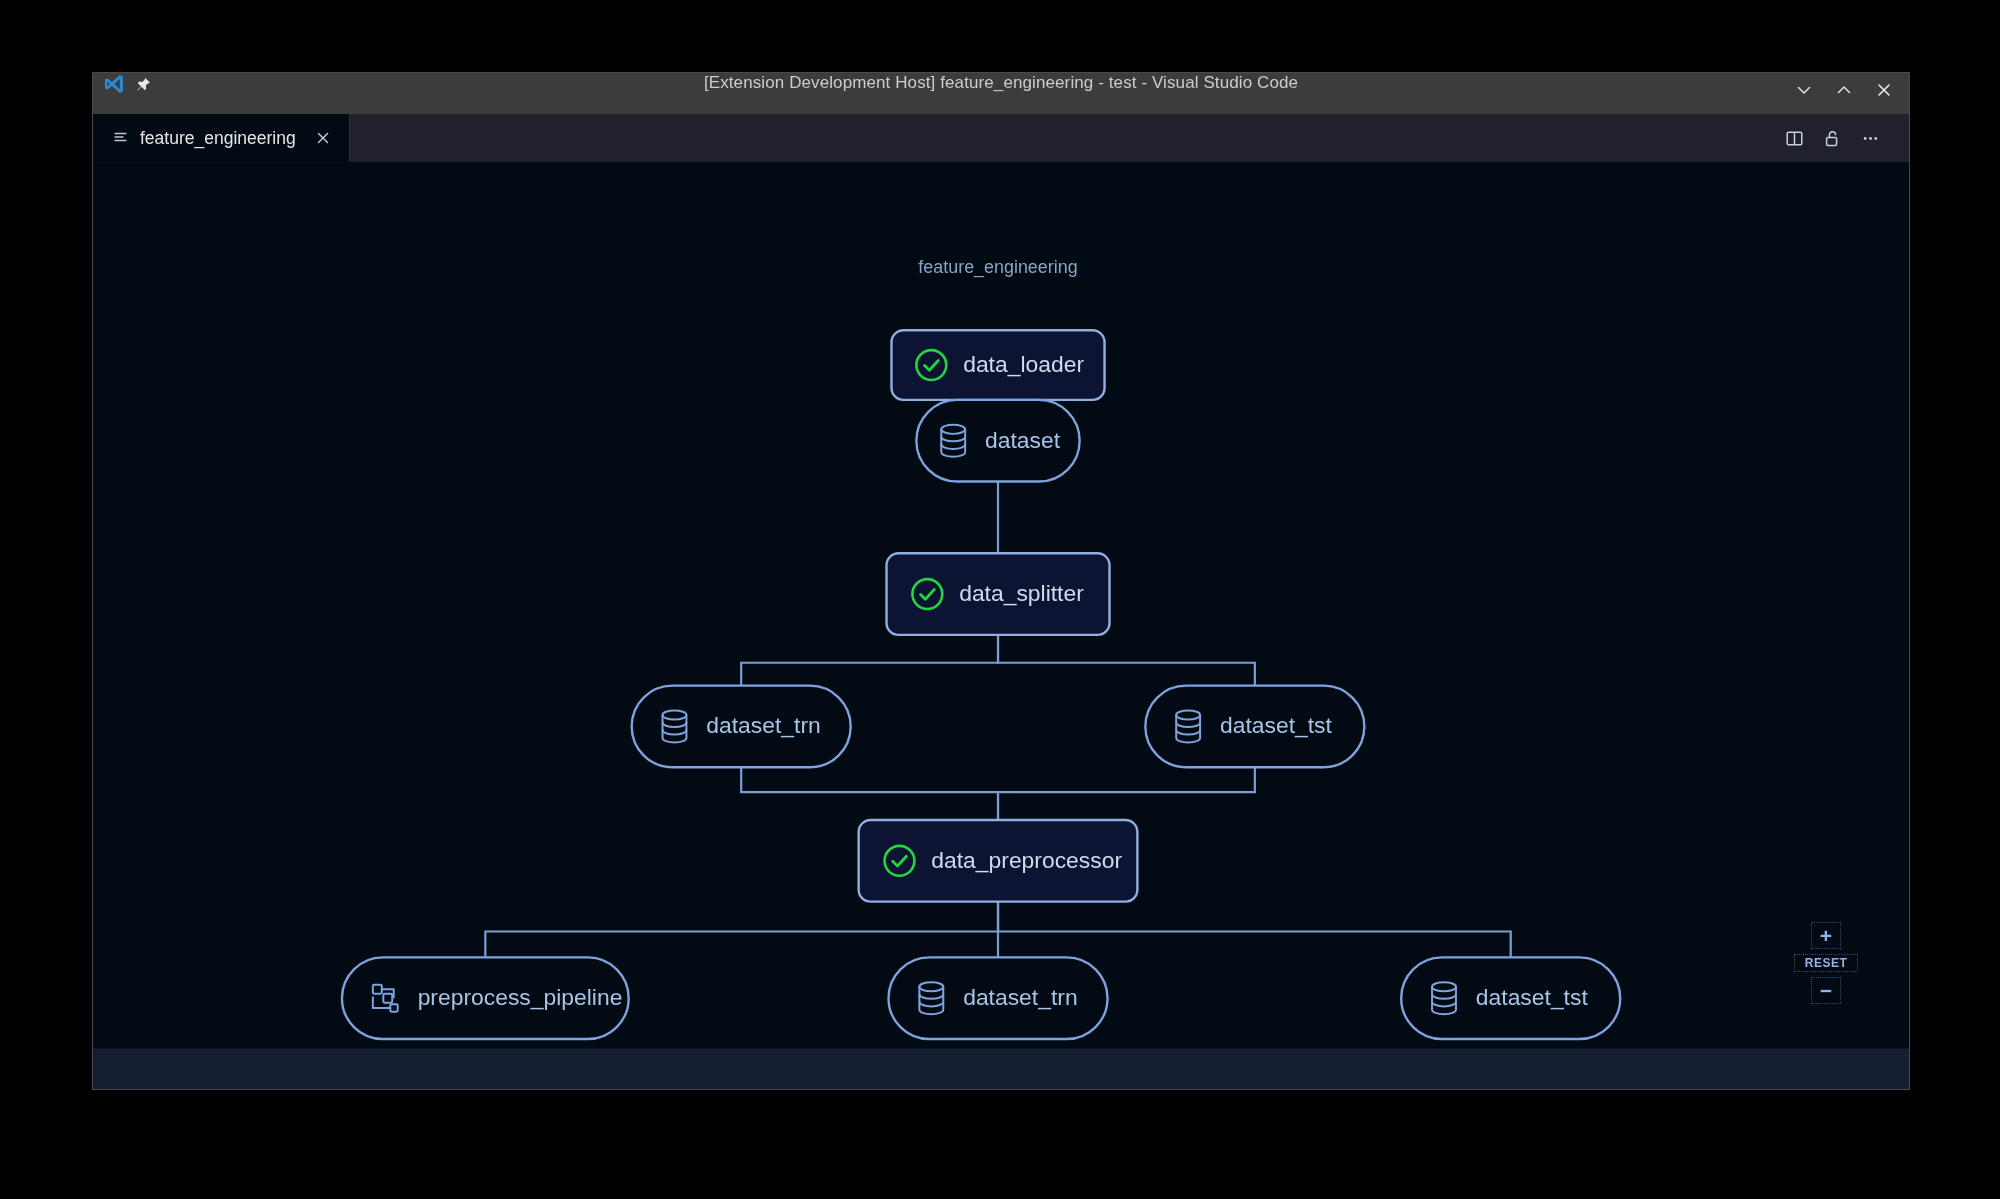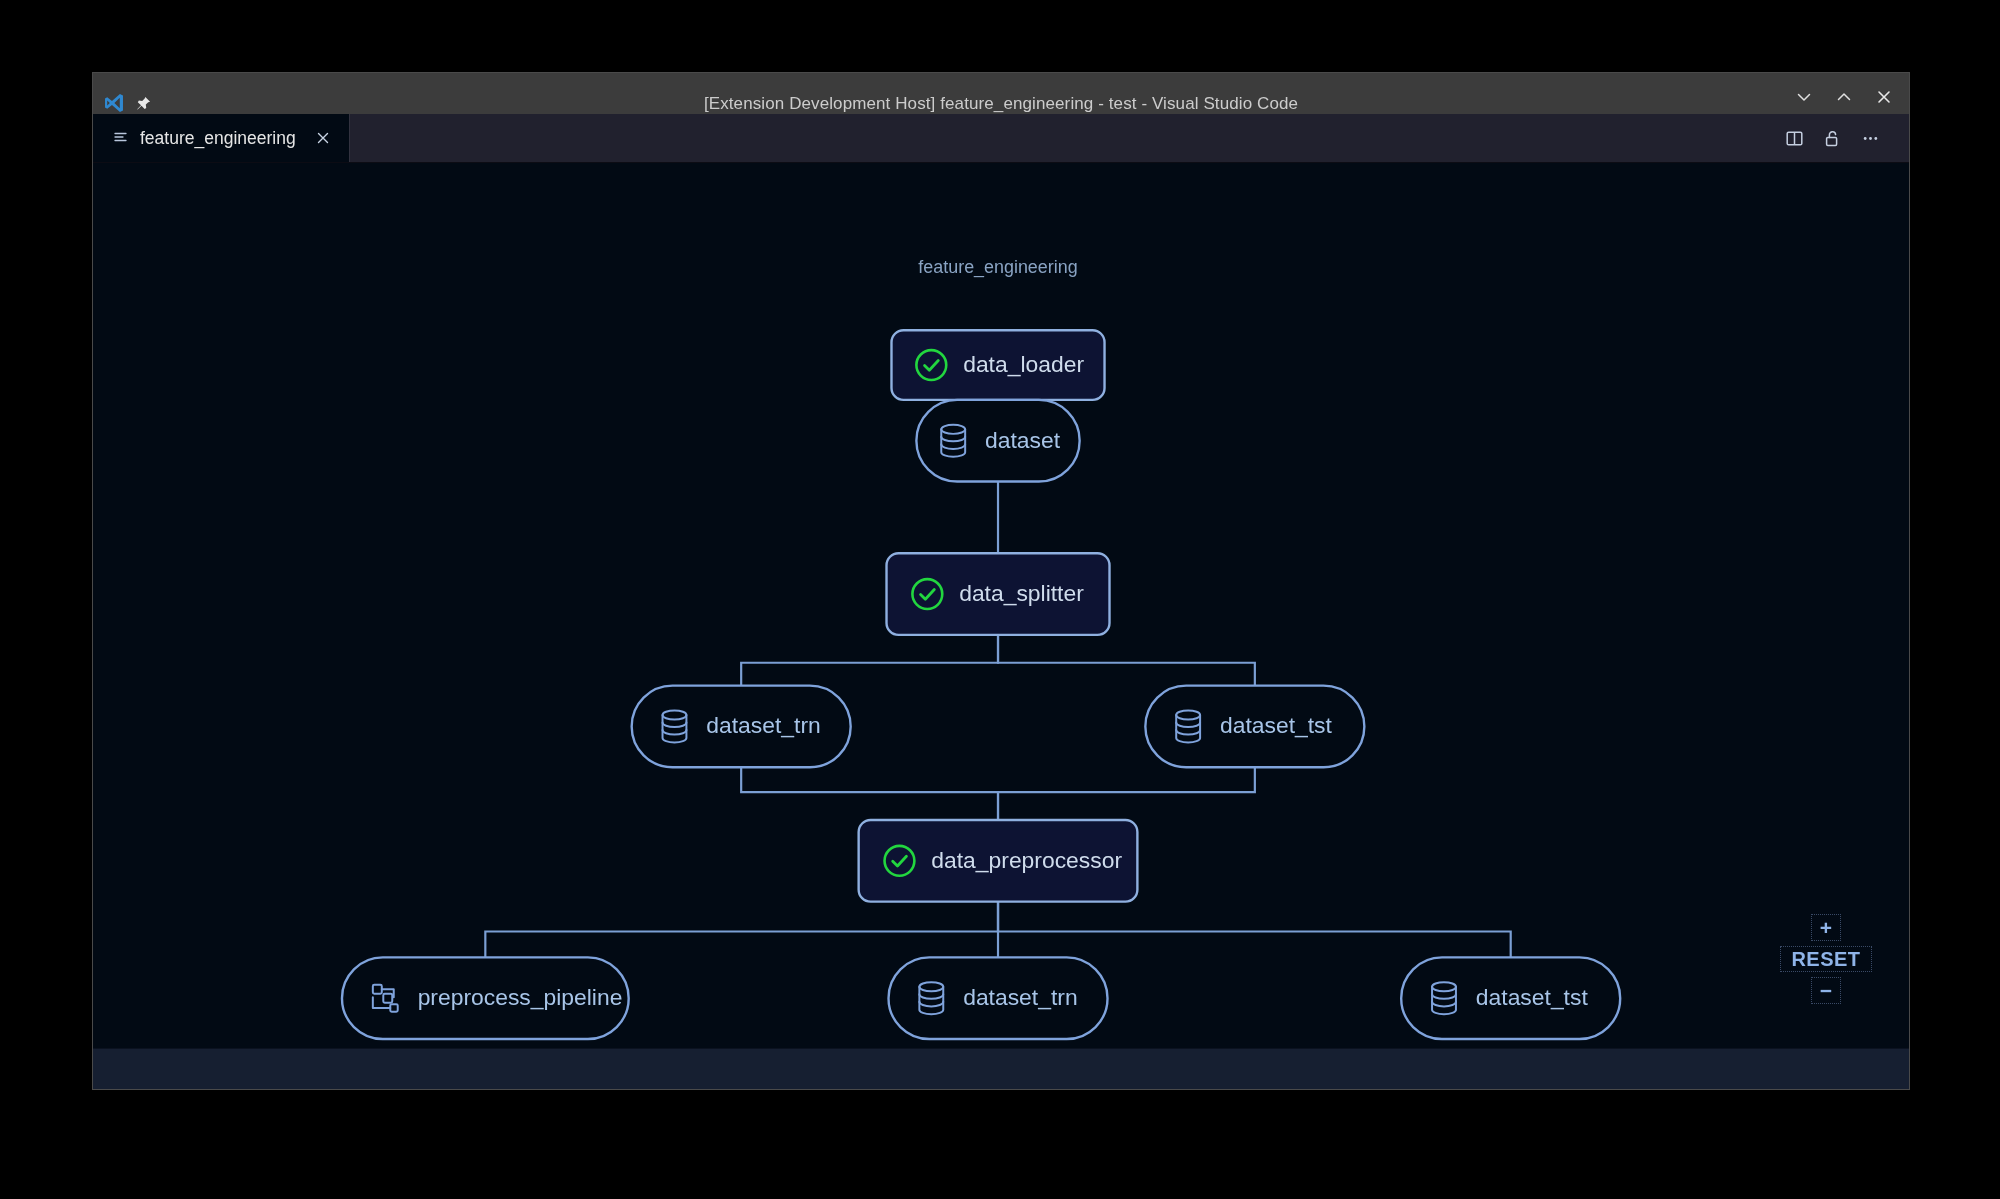--- a/index.html
+++ b/index.html
@@ -35,21 +35,21 @@
     overflow: hidden;
   }
 
   
   .titlebar {
     position: relative;
     height: 41px;
     min-height: 41px;
     background: #3c3c3c;
     display: flex;
-    align-items: flex-end;
+    align-items: flex-start;
     padding: 0 6px 0 10px;
   }
   .titlebar-left {
     display: flex;
     align-items: center;
     gap: 10px;
     z-index: 2;
   }
   .vscode-logo { width: 22px; height: 22px; display: block; }
   .pin-icon { width: 17px; height: 17px; display: block; }
@@ -201,21 +201,21 @@
     padding: 2px 8px;
     border: 1px dotted #3a4a66;
     background: transparent;
     cursor: pointer;
     display: flex;
     align-items: center;
     justify-content: center;
     user-select: none;
   }
   .zoom-btn.reset {
-    font-size: 20px;
+    font-size: 12px;
     letter-spacing: 0.5px;
     padding: 2px 10px;
   }
 
   
   .statusbar {
     height: 40px;
     min-height: 40px;
     background: #161f31;
     border-top: 1px solid #0b1220;

